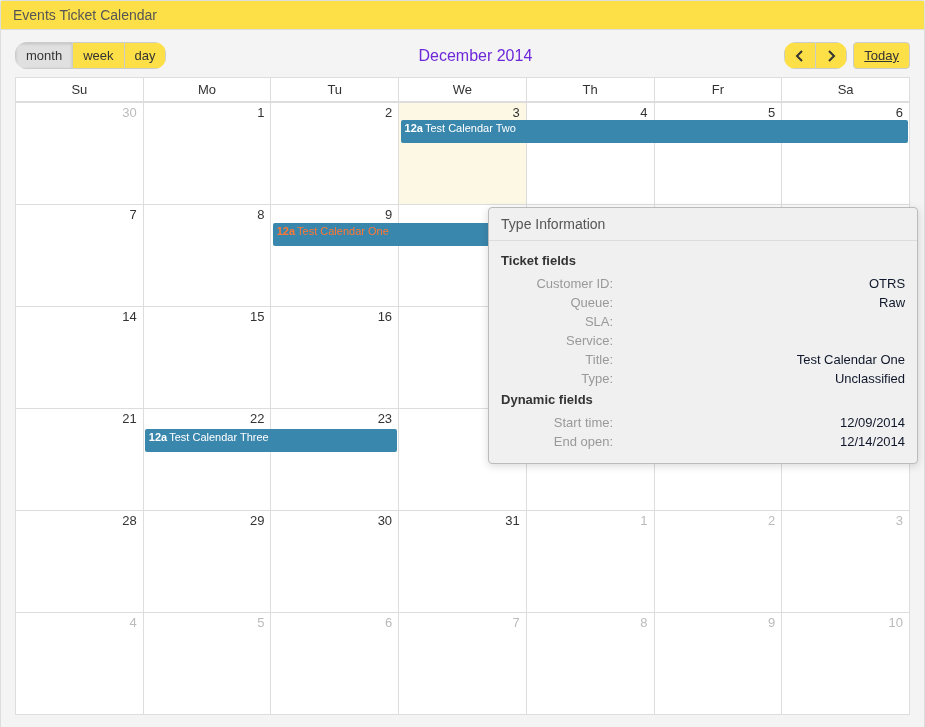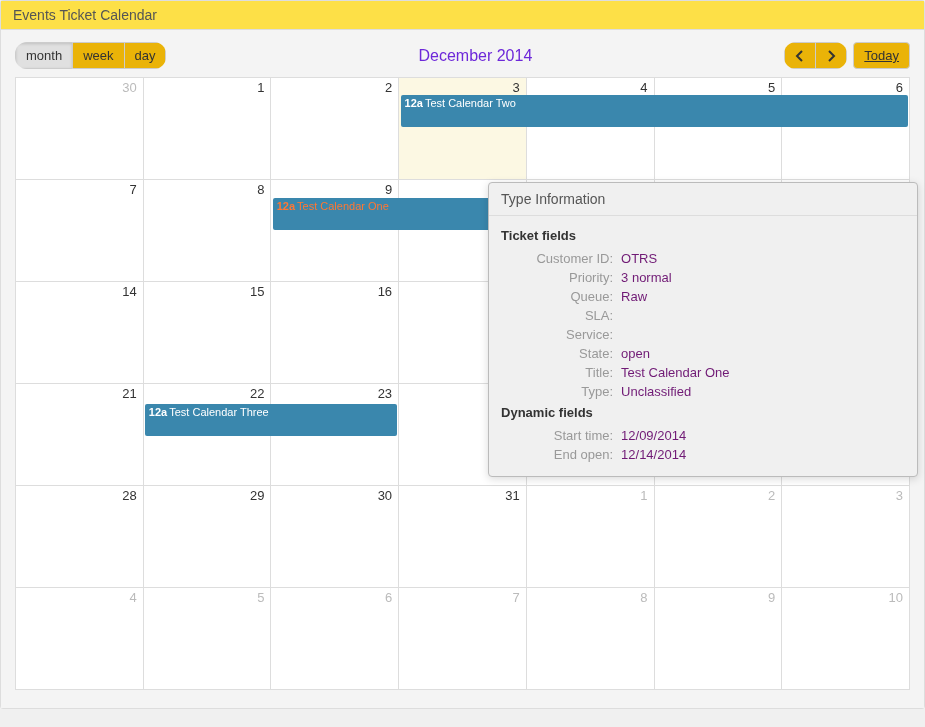--- a/index.html
+++ b/index.html
@@ -2,44 +2,44 @@
 <html><head>
 <meta charset="utf-8">
 <style>
 * { box-sizing: border-box; margin: 0; padding: 0; }
 body { font-family: "Helvetica Neue", Helvetica, Arial, sans-serif; font-size: 13px; color: #333; background: #f0f0f0; }
 .panel { background: #f0f0f0; border: 1px solid #ddd; border-radius: 3px; margin: 0; }
 .panel-header { background: #fde047; border-bottom: 1px solid #ddd; padding: 6px 12px; font-size: 14px; color: #555; }
 .calendar-wrap { padding: 12px 14px 18px; background: #f4f4f4; }
 .toolbar { display: flex; align-items: center; margin-bottom: 8px; }
 .btn-group { display: inline-flex; border-radius: 12px; overflow: hidden; }
-.btn { background: #eab308; border: 1px solid #ccc; padding: 5px 10px; font-size: 13px; cursor: pointer; color: #333; }
+.btn { background: #fde047; border: 1px solid #ccc; padding: 5px 10px; font-size: 13px; cursor: pointer; color: #333; }
 .btn + .btn { border-left: none; }
 .btn.active { background: #e0e0e0; box-shadow: inset 0 1px 3px rgba(0,0,0,0.15); }
 .btn:first-child { border-radius: 4px 0 0 4px; }
 .btn:last-child { border-radius: 0 4px 4px 0; }
 .btn.single { border-radius: 4px; }
 .title { flex: 1; text-align: center; font-size: 16px; color: #6d28d9; }
 .nav-right { display: flex; gap: 6px; margin-left: auto; text-decoration: underline; }
 .cal-table { width: 100%; border-collapse: collapse; table-layout: fixed; background: #fff; }
 .cal-table th { font-weight: normal; text-align: center; padding: 4px 0; border: 1px solid #ddd; background: #fff; font-size: 13px; color: #333; }
 .cal-table td { height: 102px; border: 1px solid #ddd; vertical-align: top; position: relative; padding: 0; }
 .daynum { text-align: right; padding: 2px 6px 0 0; font-size: 13px; color: #333; }
 .daynum.other { color: #bbb; }
 td.today { background: #fcf8e3; }
-.event-bar { position: absolute; height: 32px; background: #3a87ad; color: #fff; font-size: 11px; line-height: 16px; padding: 0 4px; overflow: hidden; white-space: nowrap; border-radius: 2px; z-index: 2; cursor: pointer; }
+.event-bar { position: absolute; height: 23px; background: #3a87ad; color: #fff; font-size: 11px; line-height: 16px; padding: 0 4px; overflow: hidden; white-space: nowrap; border-radius: 2px; z-index: 2; cursor: pointer; }
 .event-bar.highlight { color: #ff7733; }
 .event-bar .time { font-weight: bold; margin-right: 2px; }
 .popover { position: absolute; background: #f0f0f0; border: 1px solid #bbb; border-radius: 4px; box-shadow: 0 2px 8px rgba(0,0,0,0.15); width: 430px; z-index: 10; font-size: 13px; }
 .popover-title { padding: 8px 12px; border-bottom: 1px solid #ddd; font-size: 14px; color: #555; }
 .popover-body { padding: 8px 12px 12px; }
 .popover-body h4 { font-size: 13px; font-weight: bold; margin: 4px 0 6px; }
 .field-row { display: flex; padding: 2px 0; font-size: 13px; }
 .field-row .label { width: 120px; text-align: right; color: #999; padding-right: 8px; }
-.field-row .value { flex: 1; color: #701a75; }
+.field-row .value { flex: 1; color: #0f172a; text-align: right; }
 .arrow-icon svg { width: 10px; height: 12px; display: block; }
 .cal-body-wrap { position: relative; }
 </style>
 </head>
 <body>
 
 <div class="panel">
   <div class="panel-header">Events Ticket Calendar</div>
   <div class="calendar-wrap">
     <div class="toolbar">
@@ -55,20 +55,33 @@
                   <path d="M7 1 L2 6 L7 11" fill="none" stroke="#333" stroke-width="2"></path>
                 </svg></span></button>
           <button class="btn"><span class="arrow-icon"><svg viewBox="0 0 10 12">
                   <path d="M3 1 L8 6 L3 11" fill="none" stroke="#333" stroke-width="2"></path>
                 </svg></span></button>
         </div>
         <button class="btn single">Today</button>
       </div>
     </div>
 
+    <table class="cal-table">
+      <thead>
+        <tr id="day-header-row">
+            <th>Su</th>
+            <th>Mo</th>
+            <th>Tu</th>
+            <th>We</th>
+            <th>Th</th>
+            <th>Fr</th>
+            <th>Sa</th>
+          </tr>
+      </thead>
+    </table>
     <div class="cal-body-wrap" id="cal-body-wrap">
       <table class="cal-table">
         <tbody id="cal-body">
             <tr>
               <td>
                 <div class="daynum other">30</div>
               </td>
               <td>
                 <div class="daynum">1</div>
               </td>
@@ -213,38 +226,30 @@
       <div class="popover" id="popover" style="top: 105px; left: calc(52.8571%);">
         <div class="popover-title">Type Information</div>
         <div class="popover-body">
           <h4>Ticket fields</h4>
           <div id="fields1">
               <div class="field-row">
                 <div class="label">Customer ID:</div>
                 <div class="value">OTRS</div>
               </div>
               <div class="field-row">
-                <div class="label">Priority:</div>
-                <div class="value">3 normal</div>
-              </div>
-              <div class="field-row">
                 <div class="label">Queue:</div>
                 <div class="value">Raw</div>
               </div>
               <div class="field-row">
                 <div class="label">SLA:</div>
                 <div class="value"></div>
               </div>
               <div class="field-row">
                 <div class="label">Service:</div>
                 <div class="value"></div>
-              </div>
-              <div class="field-row">
-                <div class="label">State:</div>
-                <div class="value">open</div>
               </div>
               <div class="field-row">
                 <div class="label">Title:</div>
                 <div class="value">Test Calendar One</div>
               </div>
               <div class="field-row">
                 <div class="label">Type:</div>
                 <div class="value">Unclassified</div>
               </div>
             </div>

